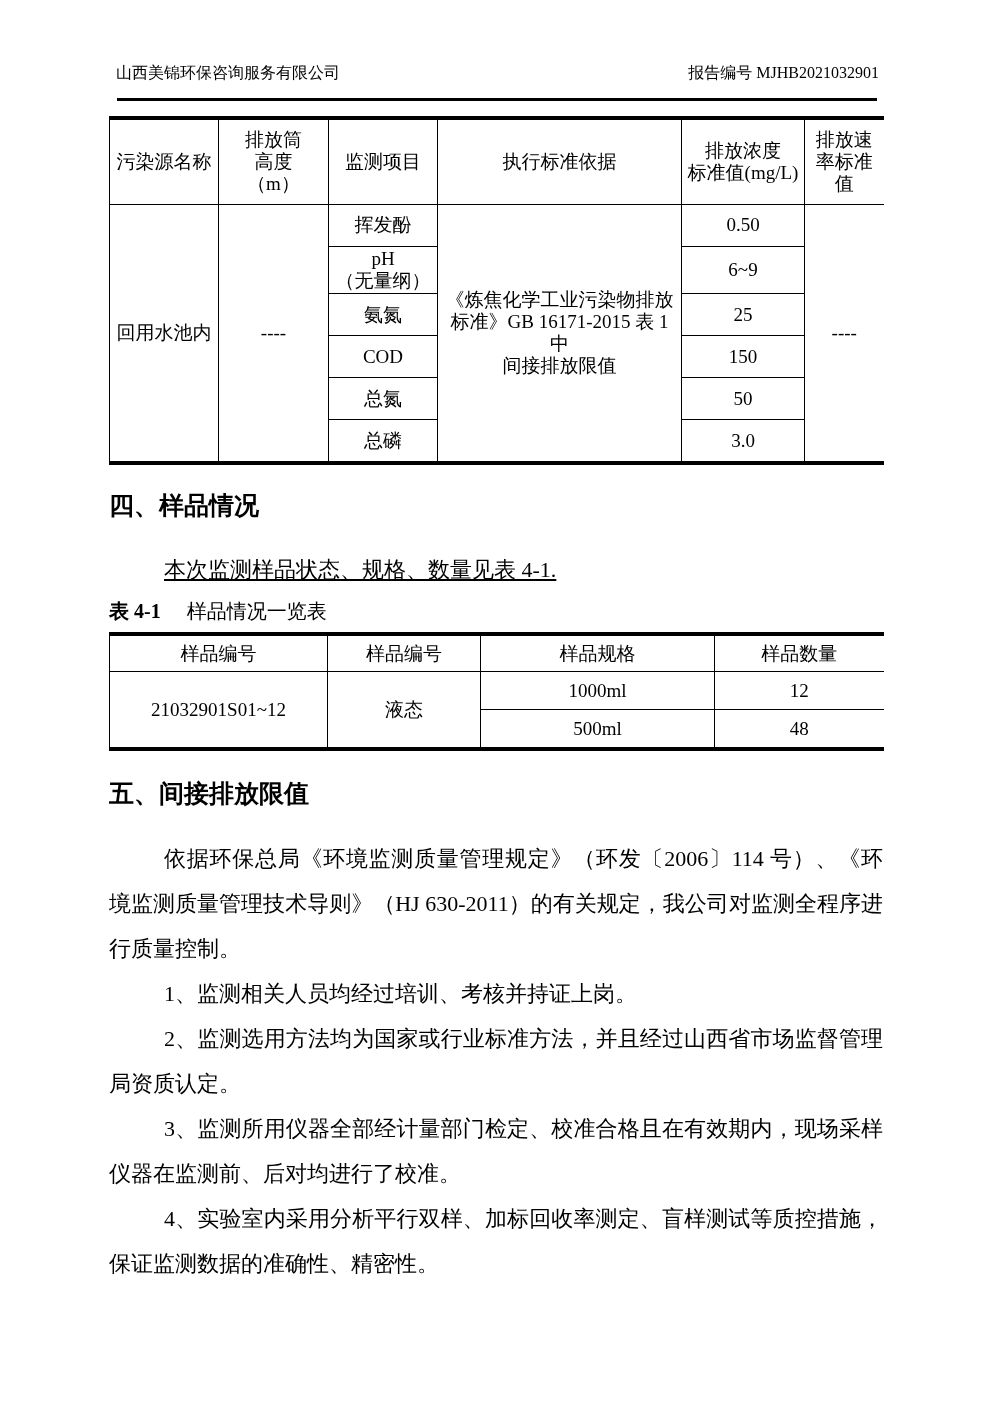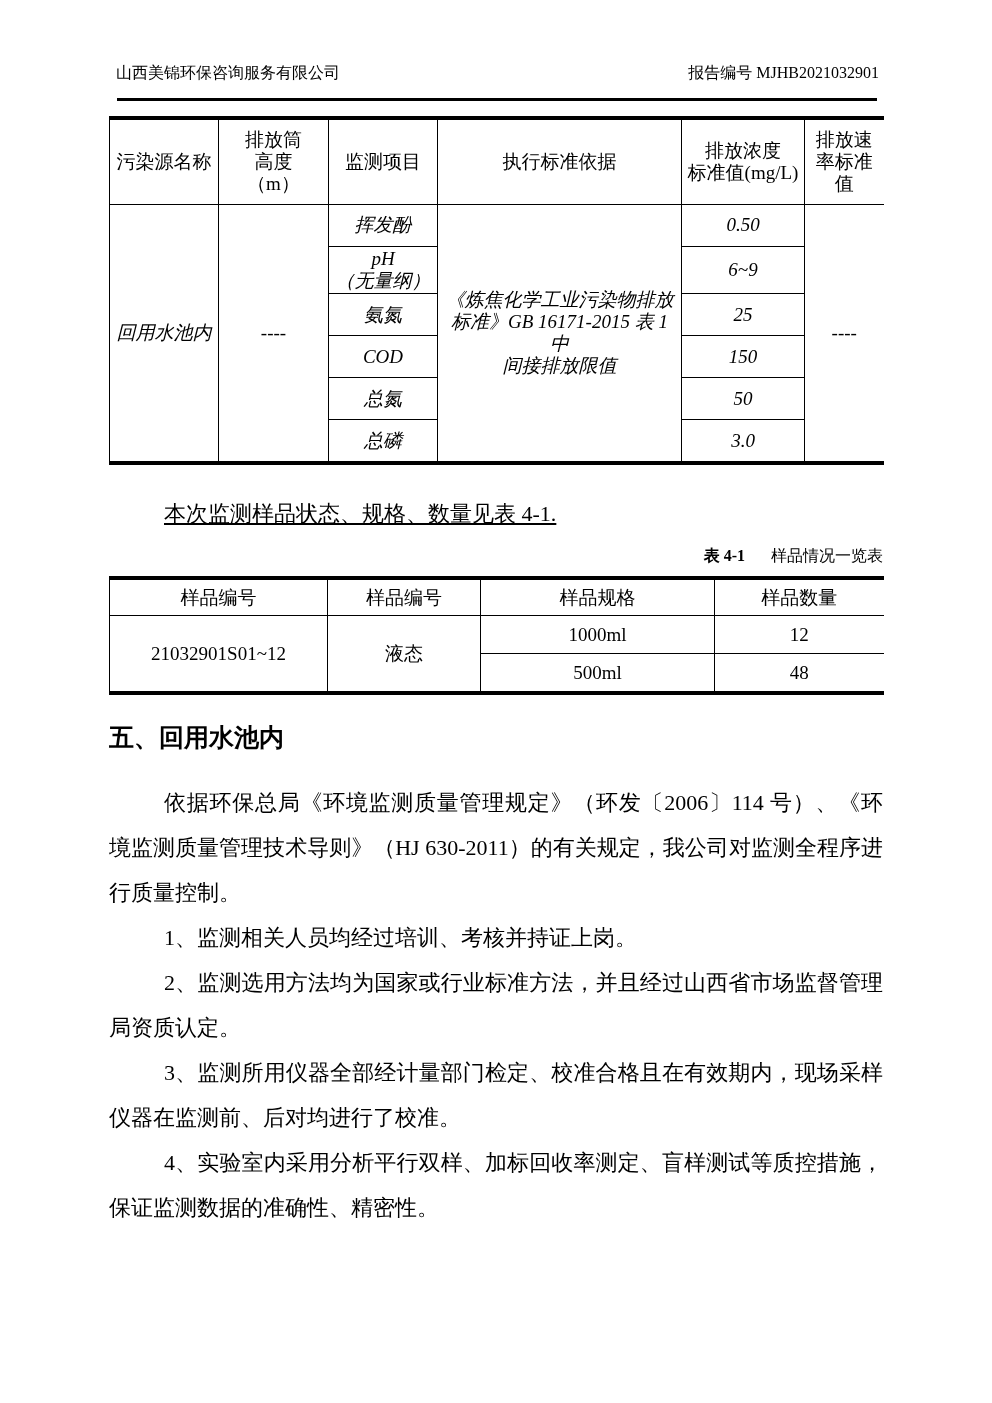--- a/index.html
+++ b/index.html
@@ -23,31 +23,31 @@
   .t2 { margin-top:8px;  font-size:19px; }
   th, td {
     border:1px solid #000; text-align:center; vertical-align:middle;
     font-weight:normal; padding:1px 3px; line-height:1.16;
     overflow:hidden;
   }
   
   .t1, .t2 { border-top:4px solid #000; border-bottom:4px solid #000; border-left:1px solid #000; border-right:none; }
   tr > th:last-child, tr > td:last-child { border-right:none; }
   .t1 th { height:82px; }
-  .t1 td { height:39px;font-style:italic; }
+  .t1 td { height:39px; }
   .t2 th { height:33px; }
   .t2 td { height:35px; }
   .pre { white-space:pre-line; }
 
   
   .sec-title { font-size:25px; font-weight:bold; line-height:30px; margin:0; }
   .sec-title.s4 { margin-top:26px; }
   .sec-title.s5 { margin-top:28px; }
   .intro { font-size:22px; line-height:30px; margin:34px 0 0 0; text-indent:55px;text-decoration:underline; }
-  .caption { margin-top:14px; text-align:right; font-size:16px; line-height:25px; }
+  .caption { margin-top:14px; text-align:left; font-size:20px; line-height:25px; }
   .caption .cap-label { font-weight:bold; margin-right:26px; }
   .qa-par {
     font-size:22px; line-height:45px; margin:0; text-align:justify;
     text-indent:55px;
   }
   .qa-wrap { margin-top:27px; }
 
   
   .page-footer {
     position:absolute; top:1274px; left:0; width:100%;
@@ -116,20 +116,21 @@
         <td>总氮</td>
         <td>50</td>
       </tr>
       <tr>
         <td>总磷</td>
         <td>3.0</td>
       </tr>
     </tbody>
       </table>
 
+    <h2 class="sec-title s4">四、样品情况</h2>
 
     <p class="intro">本次监测样品状态、规格、数量见表 4-1.</p>
 
     <div class="caption">
       <span class="cap-label">表 4-1</span><span>样品情况一览表</span>
     </div>
 
     <table class="t2">
       <colgroup>
         <col style="width:218px">
@@ -150,21 +151,21 @@
         <td>1000ml</td>
         <td>12</td>
       </tr>
       <tr>
         <td>500ml</td>
         <td>48</td>
       </tr>
     </tbody>
       </table>
 
-    <h2 class="sec-title s5">五、回用水池内</h2>
+    <h2 class="sec-title s5">五、间接排放限值</h2>
 
     <div class="qa-wrap">
       <p class="qa-par">依据环保总局《环境监测质量管理规定》（环发〔2006〕114 号）、《环境监测质量管理技术导则》（HJ 630-2011）的有关规定，我公司对监测全程序进行质量控制。</p>
       <p class="qa-par">1、监测相关人员均经过培训、考核并持证上岗。</p>
       <p class="qa-par">2、监测选用方法均为国家或行业标准方法，并且经过山西省市场监督管理局资质认定。</p>
       <p class="qa-par">3、监测所用仪器全部经计量部门检定、校准合格且在有效期内，现场采样仪器在监测前、后对均进行了校准。</p>
       <p class="qa-par">4、实验室内采用分析平行双样、加标回收率测定、盲样测试等质控措施，保证监测数据的准确性、精密性。</p>
     </div>
 
   </div>

